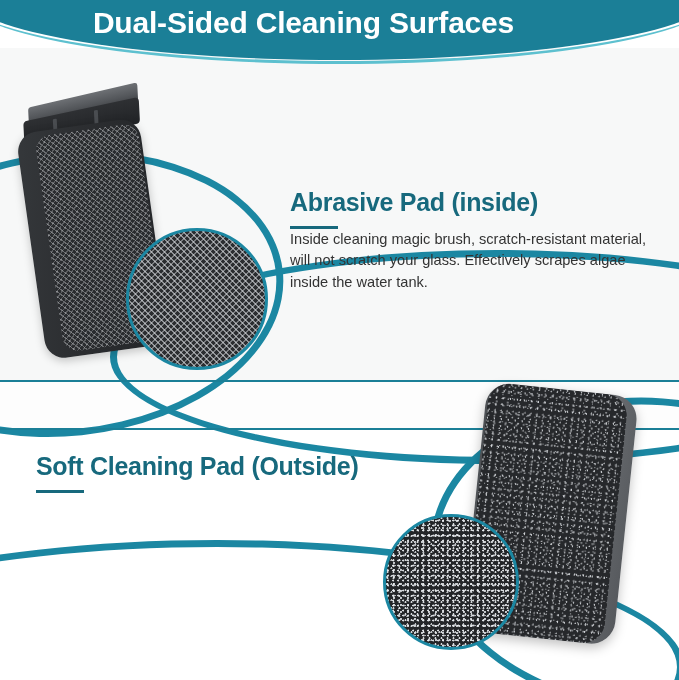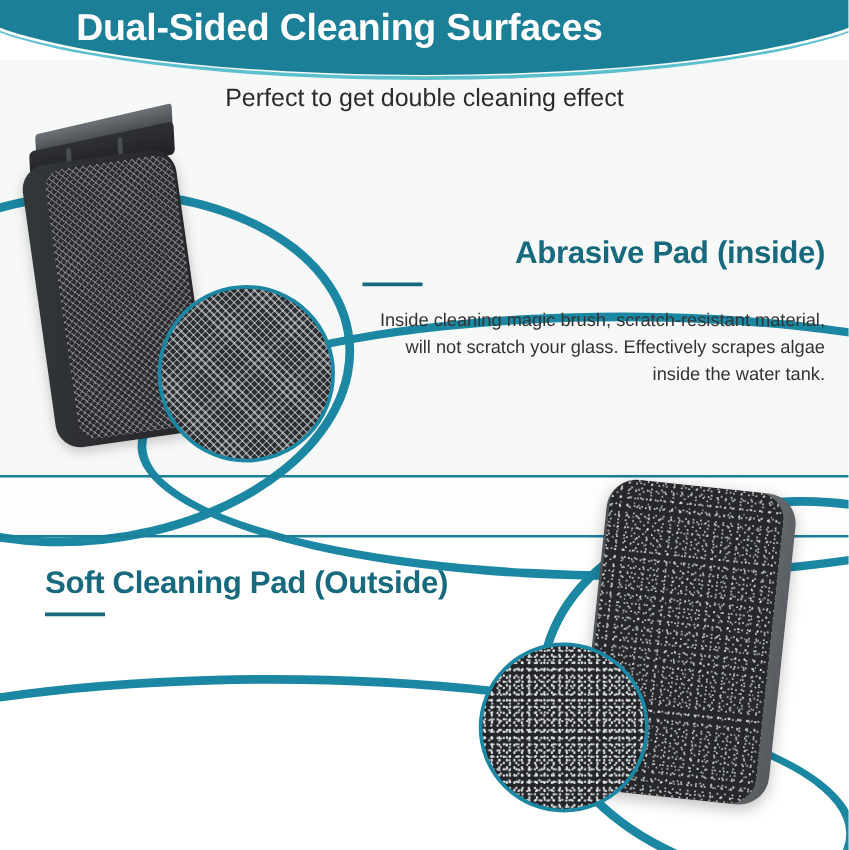--- a/index.html
+++ b/index.html
@@ -45,20 +45,21 @@
   .banner-title {
     position: absolute;
     left: 0; top: 6px;
     width: 543px;
     text-align: center;
     color: #ffffff;
     font-size: 30px;
     font-weight: bold;
     letter-spacing: -0.2px;
     z-index: 4;
+    padding-left: 32px;
   }
 
   .subtitle {
     position: absolute;
     left: 0; top: 68px;
     width: 679px;
     text-align: center;
     color: #2b2b2b;
     font-size: 20px;
     font-weight: normal;
@@ -266,21 +267,20 @@
       radial-gradient(circle at 12% 55%, rgba(228,231,235,0.85) 0 0.9px, transparent 1.2px);
     background-size: 6px 6px, 8px 8px, 5px 5px, 10px 10px, 7px 7px;
   }
 
   
   .block-top {
     position: absolute;
     left: 290px;
     top: 188px;
     width: 370px;
-    text-align: right;
   }
   .block-bottom {
     position: absolute;
     left: 36px;
     top: 452px;
     width: 360px;
   }
   .head {
     color: #17697d;
     font-size: 25px;
@@ -289,21 +289,20 @@
     margin: 0;
     letter-spacing: -0.3px;
   }
   .head-rule {
     width: 48px;
     height: 3px;
     background: #17697d;
     margin-top: 9px;
   }
   .body-copy {
-    margin-top: 18px;
     color: #333333;
     font-size: 14.6px;
     line-height: 1.48;
   }
 </style>
 </head>
 <body>
 
 <div id="infographic">
 
@@ -319,21 +318,20 @@
   <div class="sweep sweep-bottom"></div>
 
   <div class="thin-rule upper"></div>
   <div class="thin-rule lower"></div>
 
   <div class="banner">
     <div class="banner-fill"></div>
     <div class="banner-accent"></div>
   </div>
   <div class="banner-title">Dual-Sided Cleaning Surfaces</div>
-  <div class="subtitle">Perfect to get double cleaning effect</div>
 
   <div class="pad-top-wrap">
     <div class="pad-top-clip"></div>
     <div class="pad-top-clip2"></div>
     <div class="pad-top-body">
       <div class="pad-top-face"></div>
     </div>
   </div>
 
   <div class="magnifier mag-top"></div>

